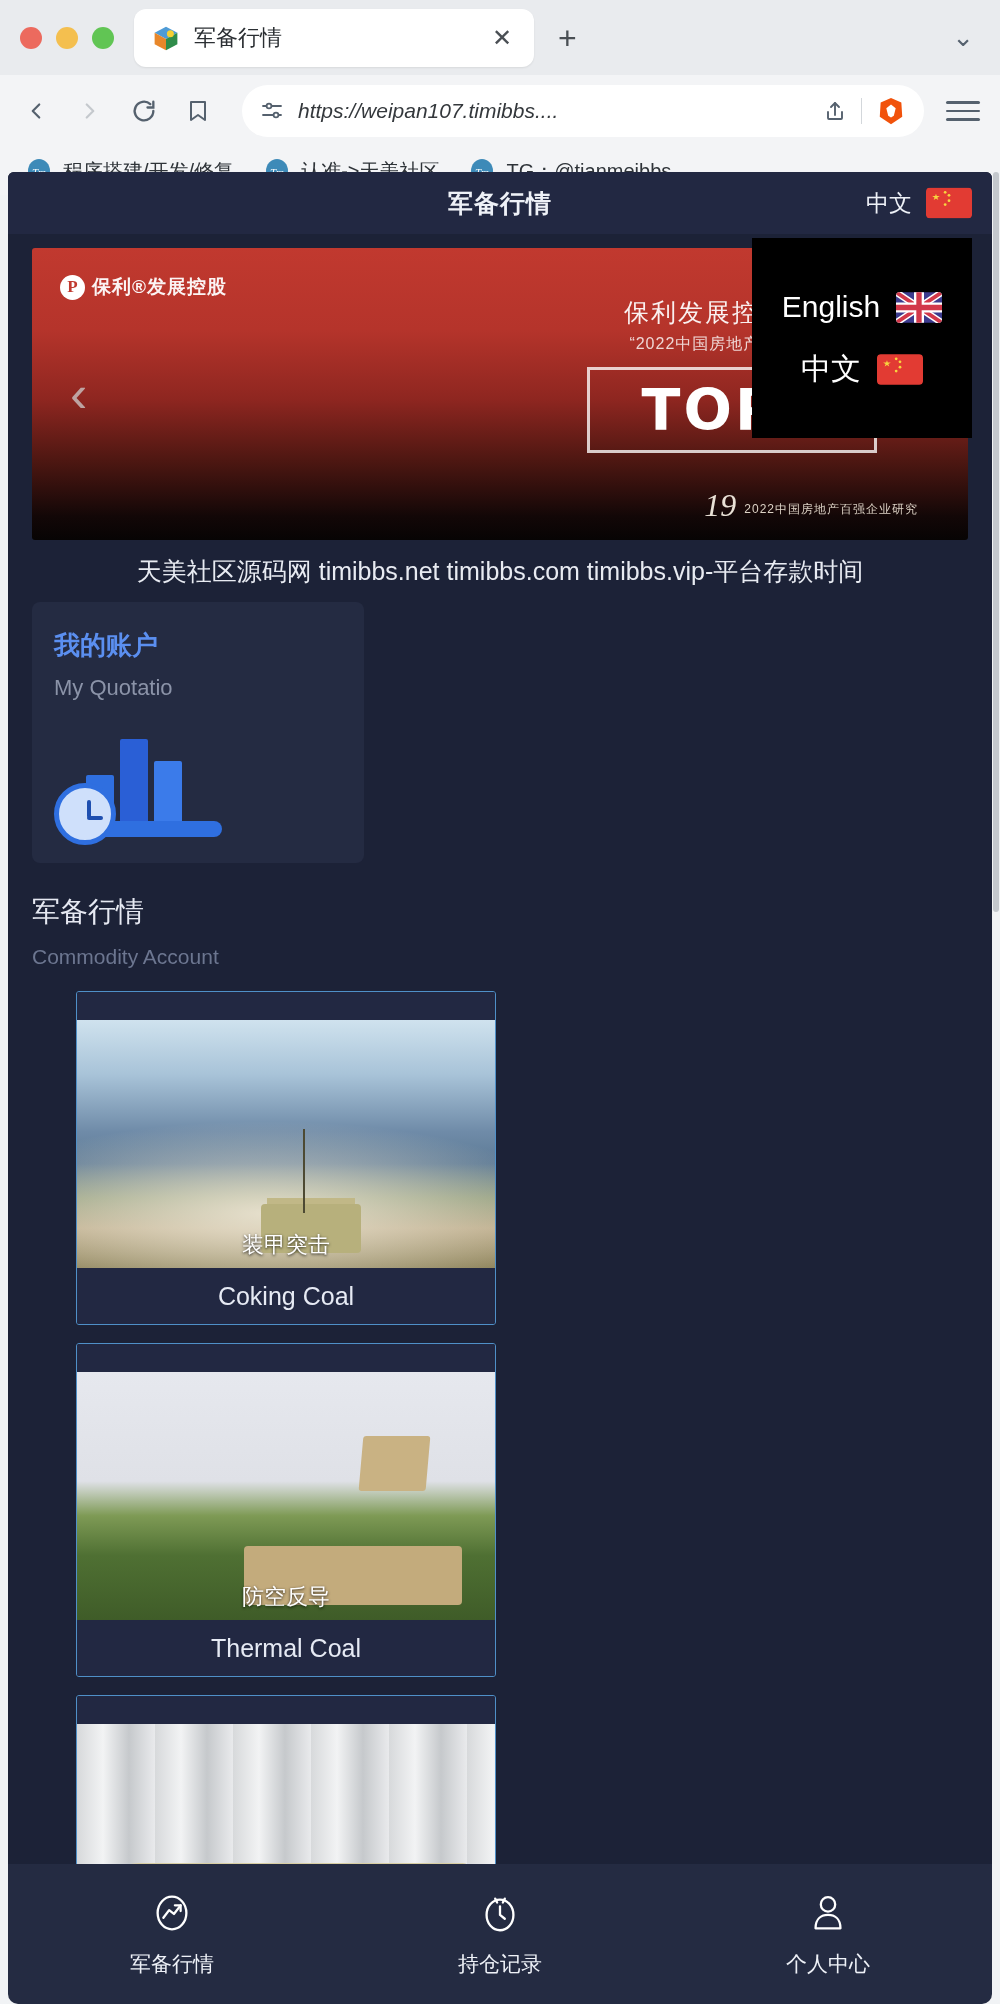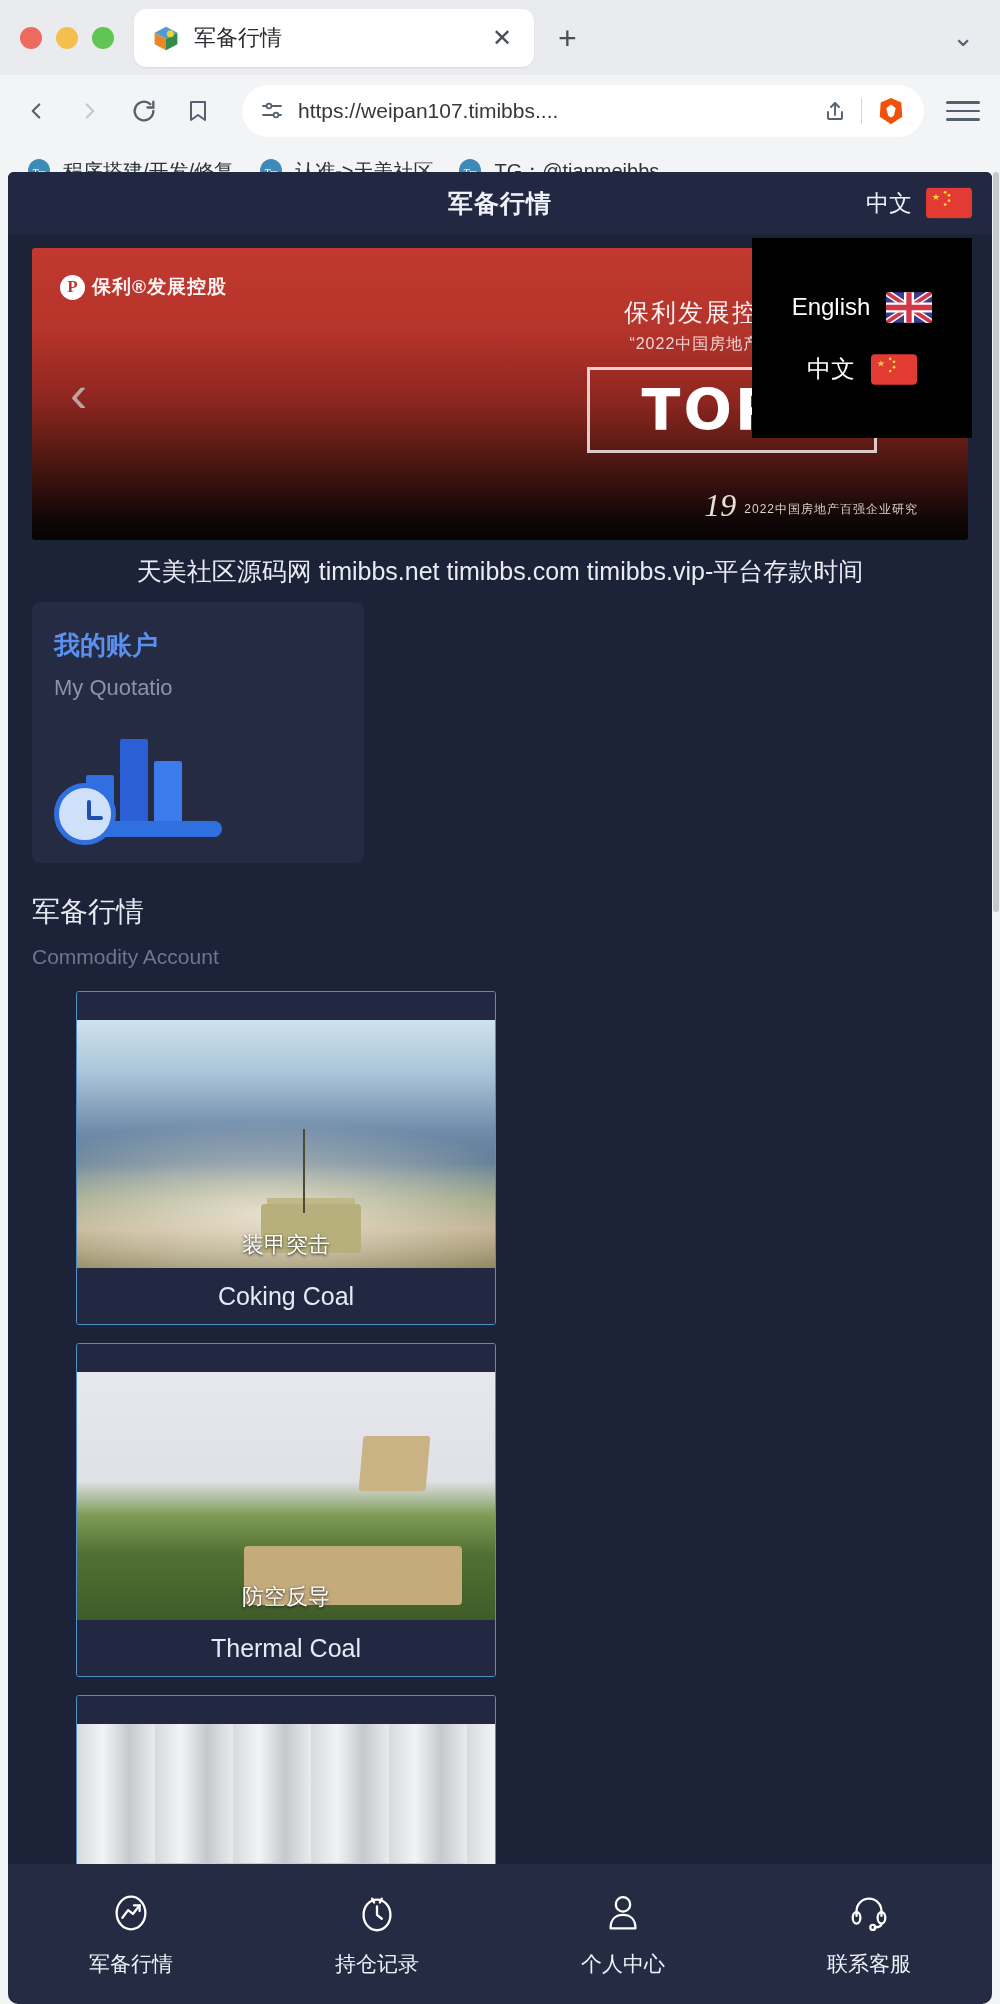--- a/index.html
+++ b/index.html
@@ -42,29 +42,29 @@
     height:72px; background:#f3f4f6; display:flex; align-items:center;
     padding:0 20px; gap:22px;
   }
   .nav-icon { width:32px; height:32px; color:#55616e; display:flex; align-items:center; justify-content:center; cursor:pointer;}
   .nav-icon.disabled { opacity:.45; }
   .omnibox {
     flex:1; height:52px; background:#fff; border-radius:26px;
     display:flex; align-items:center; padding:0 18px; gap:14px;
     margin-left:6px;
   }
-  .omni-url { flex:1; font-size:21px; color:#34383c; white-space:nowrap; overflow:hidden;}
+  .omni-url { flex:1; font-size:21px; color:#34383c; white-space:nowrap; overflow:hidden;font-style:italic;}
   .omni-sep { width:1px; height:26px; background:#d3d7db; }
   .brave-lion { width:30px; height:30px;}
   .hamburger { width:34px; height:34px; display:flex; flex-direction:column; justify-content:center; gap:6px; cursor:pointer;}
   .hamburger span { display:block; height:2.5px; background:#55616e; border-radius:2px;}
 
   .bookmarks {
     height:48px; background:#f3f4f6; display:flex; align-items:center;
-    padding:0 26px; gap:24px;
+    padding:0 26px; gap:30px;
   }
   .bm { display:flex; align-items:center; gap:11px; cursor:pointer; }
   .bm-icon {
     width:26px; height:26px; flex:none;
     display:flex; align-items:center; justify-content:center;
   }
   .bm-label { font-size:20px; color:#2e3338; white-space:nowrap; }
 
   
   .page {
@@ -86,21 +86,21 @@
   .flag { width:46px; height:31px; border-radius:4px; flex:none; }
 
   .lang-dropdown {
     position:absolute; left:744px; top:66px; width:220px; height:200px;
     background:#000; z-index:40; padding-top:38px;
   }
   .lang-option {
     display:flex; align-items:center; justify-content:center; gap:16px;
     height:62px; cursor:pointer;
   }
-  .lang-option .lang-opt-label { font-size:24px; color:#fff; }
+  .lang-option .lang-opt-label { font-size:30px; color:#fff; }
 
   
   .banner-wrap { padding:14px 24px 0 24px; position:relative; }
   .banner {
     position:relative; height:292px; border-radius:3px; overflow:hidden;
     background:linear-gradient(180deg,#c1392f 0%,#b5342b 28%,#8e2620 52%,#4a1611 74%,#120707 92%,#070404 100%);
   }
   .poly-logo {
     position:absolute; left:28px; top:26px; display:flex; align-items:center; gap:7px;
   }
@@ -512,25 +512,15 @@
       </svg>
       <span class="nav-item-label">持仓记录</span>
     </div>
     <div class="nav-item">
       <svg class="nav-svg" viewBox="0 0 48 48" fill="none" stroke="#ffffff" stroke-width="2.4" stroke-linecap="round" stroke-linejoin="round">
         <circle cx="24" cy="15" r="7.5"></circle>
         <path d="M11 40 C11 30 17 26 24 26 C31 26 37 30 37 40 Z"></path>
       </svg>
       <span class="nav-item-label">个人中心</span>
     </div>
-    <div class="nav-item">
-      <svg class="nav-svg" viewBox="0 0 48 48" fill="none" stroke="#ffffff" stroke-width="2.4" stroke-linecap="round" stroke-linejoin="round">
-        <path d="M11 27 V22 A13 13 0 0 1 37 22 V27"></path>
-        <ellipse cx="11" cy="29" rx="4" ry="6"></ellipse>
-        <ellipse cx="37" cy="29" rx="4" ry="6"></ellipse>
-        <path d="M37 35 Q37 39 30 39"></path>
-        <circle cx="28" cy="39" r="2.6"></circle>
-      </svg>
-      <span class="nav-item-label">联系客服</span>
-    </div>
   </div>
 
 </div>
 
 </body></html>

